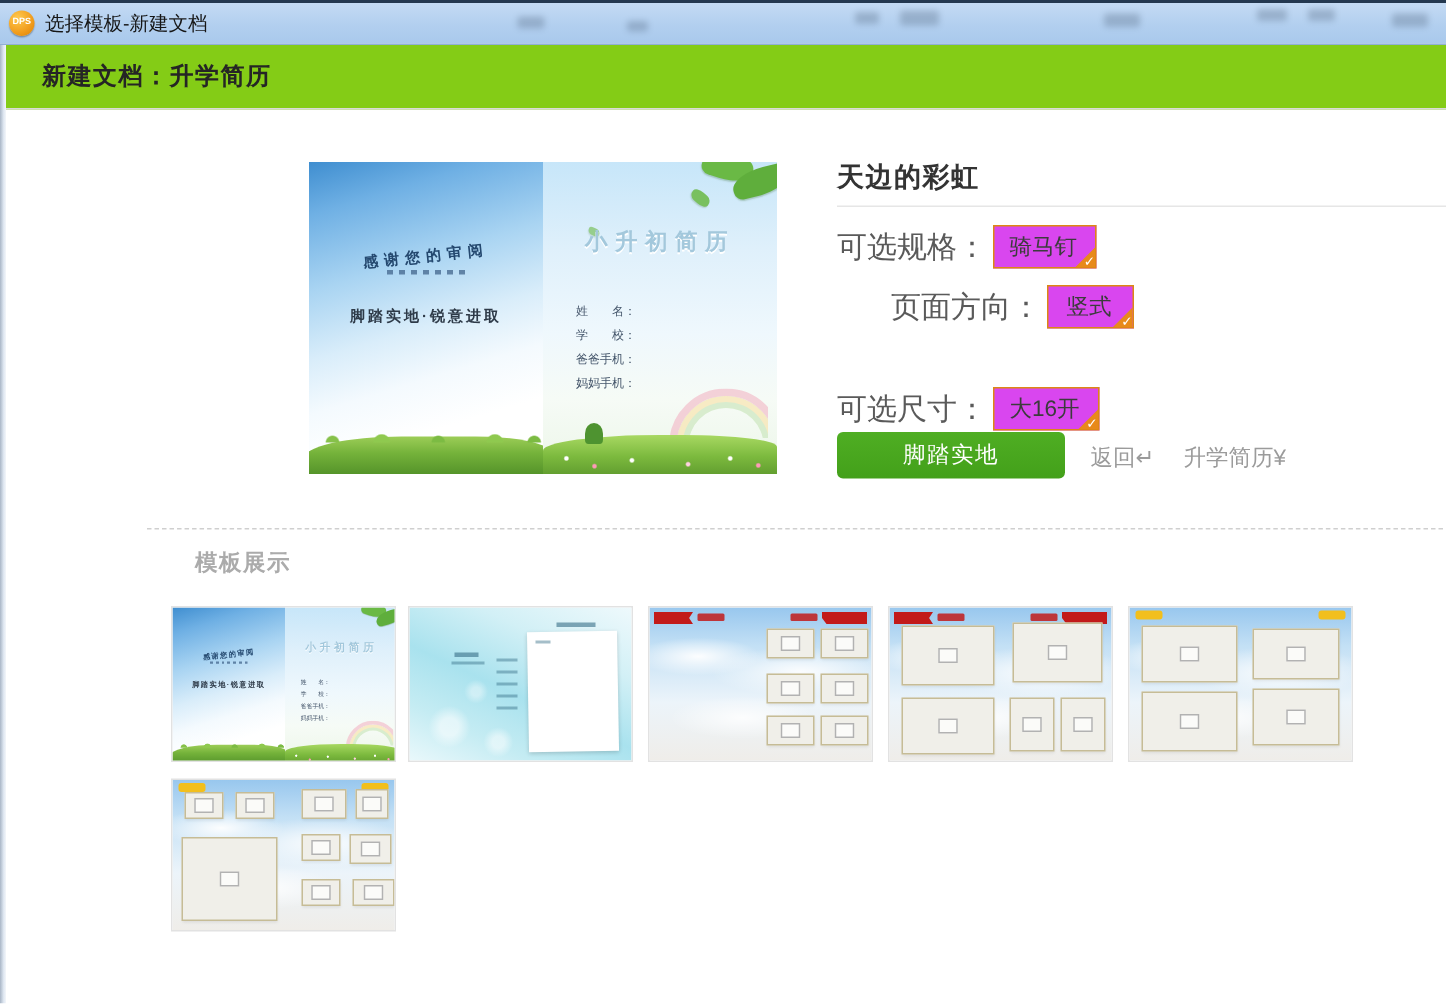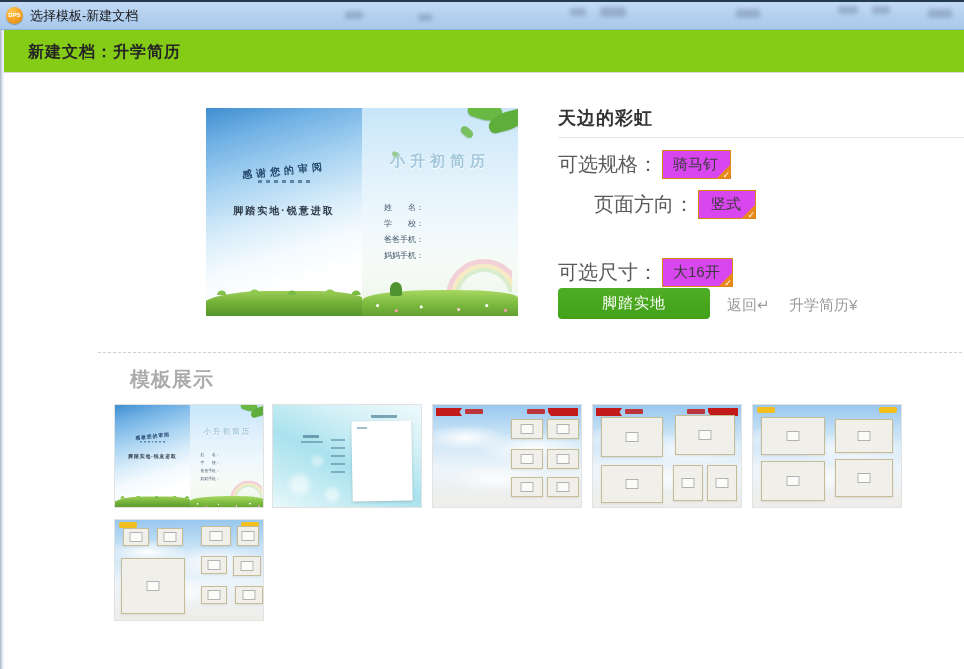--- a/index.html
+++ b/index.html
@@ -83,21 +83,21 @@
   .dd-corner { position:absolute; right:0; bottom:0; width:0; height:0;
                border-left:13px solid transparent; border-bottom:13px solid #e8891a; }
   .dd-check  { position:absolute; right:0; bottom:-2px; color:#fff; font-size:9px; font-weight:bold; }
   .use-btn   { position:absolute; left:558px; top:288px; width:152px; height:31px; border:none; border-radius:4px;
                background:linear-gradient(180deg,#4fae23,#43a01a); color:#fff; font-size:15px; letter-spacing:1px;
                cursor:pointer; font-family:inherit; }
   .link      { position:absolute; top:296px; font-size:15px; color:#9b9b9b; text-decoration:none; cursor:pointer; }
   .link.back { left:727px; } .link.quote{ left:789px; }
 
   .dashed-sep { position:absolute; left:98px; right:2px; top:352px; border-top:1px dashed #cfcfcf; }
-  .gallery-h  { position:absolute; left:130px; top:366px; font-size:20px; font-weight:bold; color:#ababab; letter-spacing:1px; }
+  .gallery-h  { position:absolute; left:130px; top:366px; font-size:15px; font-weight:bold; color:#ababab; letter-spacing:1px; }
 
   
   .thumb { position:absolute; width:150px; height:104px; border:1px solid #e2e2e2; overflow:hidden; background:#fff; cursor:pointer; }
   .t1{ left:114px; top:404px; } .t2{ left:272px; top:404px; } .t3{ left:432px; top:404px; }
   .t4{ left:592px; top:404px; } .t5{ left:752px; top:404px; } .t6{ left:114px; top:519px; height:102px; }
   .mini { transform:scale(0.4808,0.5); transform-origin:0 0; }
   .mini .pv-arc { letter-spacing:2px; }
 
   .aqua { width:100%; height:100%; position:relative;
           background:radial-gradient(circle at 18% 78%, rgba(255,255,255,.55) 6px, transparent 14px),

